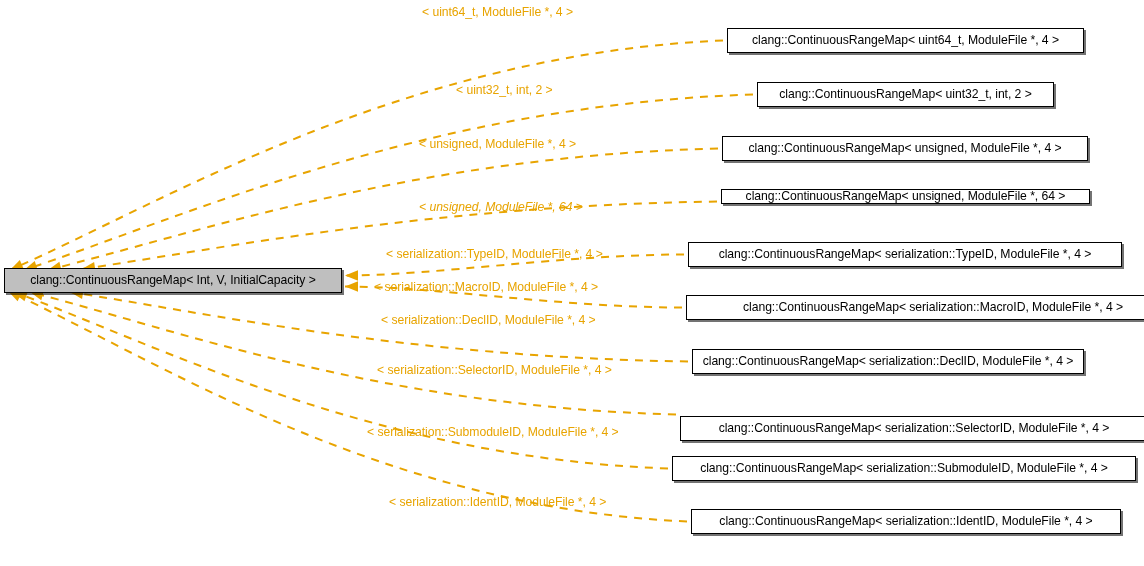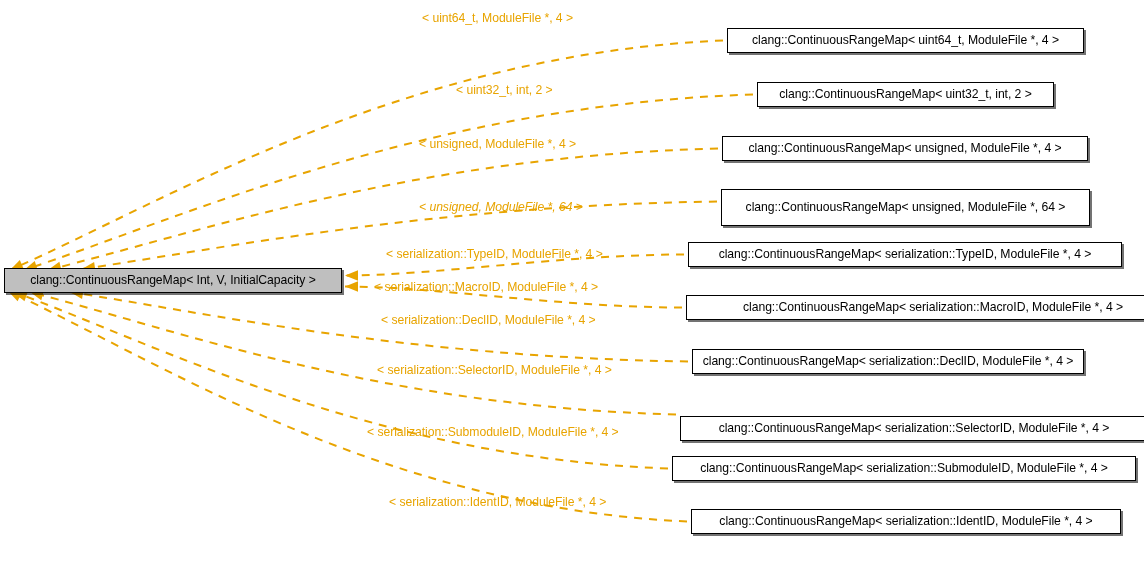--- a/index.html
+++ b/index.html
@@ -92,21 +92,21 @@
       </div>
       <div class="node" style="left: 727px; top: 28px; width: 357px; height: 25px;">
         <span class="label">clang::ContinuousRangeMap&lt; uint64_t, ModuleFile *, 4 &gt;</span>
       </div>
       <div class="node" style="left: 757px; top: 82px; width: 297px; height: 25px;">
         <span class="label">clang::ContinuousRangeMap&lt; uint32_t, int, 2 &gt;</span>
       </div>
       <div class="node" style="left: 722px; top: 136px; width: 366px; height: 25px;">
         <span class="label">clang::ContinuousRangeMap&lt; unsigned, ModuleFile *, 4 &gt;</span>
       </div>
-      <div class="node" style="left: 721px; top: 189px; width: 369px; height: 37px; text-align: center;">
+      <div class="node" style="left: 721px; top: 189px; width: 369px; height: 15px; text-align: center;">
         <span class="label">clang::ContinuousRangeMap&lt; unsigned, ModuleFile *, 64 &gt;</span>
       </div>
       <div class="node" style="left: 688px; top: 242px; width: 434px; height: 25px;">
         <span class="label">clang::ContinuousRangeMap&lt; serialization::TypeID, ModuleFile *, 4 &gt;</span>
       </div>
       <div class="node" style="left: 686px; top: 295px; width: 494px; height: 25px;">
         <span class="label">clang::ContinuousRangeMap&lt; serialization::MacroID, ModuleFile *, 4 &gt;</span>
       </div>
       <div class="node" style="left: 692px; top: 349px; width: 392px; height: 25px;">
         <span class="label">clang::ContinuousRangeMap&lt; serialization::DeclID, ModuleFile *, 4 &gt;</span>
@@ -115,21 +115,21 @@
         <span class="label">clang::ContinuousRangeMap&lt; serialization::SelectorID, ModuleFile *, 4 &gt;</span>
       </div>
       <div class="node" style="left: 672px; top: 456px; width: 464px; height: 25px;">
         <span class="label">clang::ContinuousRangeMap&lt; serialization::SubmoduleID, ModuleFile *, 4 &gt;</span>
       </div>
       <div class="node" style="left: 691px; top: 509px; width: 430px; height: 25px;">
         <span class="label">clang::ContinuousRangeMap&lt; serialization::IdentID, ModuleFile *, 4 &gt;</span>
       </div>
     </div>
   <div id="labels">
-      <div class="edge-label" style="left: 422px; top: 12px;">&lt; uint64_t, ModuleFile *, 4 &gt;</div>
+      <div class="edge-label" style="left: 422px; top: 6px;">&lt; uint64_t, ModuleFile *, 4 &gt;</div>
       <div class="edge-label" style="left: 456px; top: 84px;">&lt; uint32_t, int, 2 &gt;</div>
       <div class="edge-label" style="left: 419px; top: 138px;">&lt; unsigned, ModuleFile *, 4 &gt;</div>
       <div class="edge-label" style="left: 419px; top: 201px; font-style: italic;">&lt; unsigned, ModuleFile *, 64 &gt;</div>
       <div class="edge-label" style="left: 386px; top: 248px;">&lt; serialization::TypeID, ModuleFile *, 4 &gt;</div>
       <div class="edge-label" style="left: 374px; top: 281px;">&lt; serialization::MacroID, ModuleFile *, 4 &gt;</div>
       <div class="edge-label" style="left: 381px; top: 314px; text-align: right;">&lt; serialization::DeclID, ModuleFile *, 4 &gt;</div>
       <div class="edge-label" style="left: 377px; top: 364px;">&lt; serialization::SelectorID, ModuleFile *, 4 &gt;</div>
       <div class="edge-label" style="left: 367px; top: 426px;">&lt; serialization::SubmoduleID, ModuleFile *, 4 &gt;</div>
       <div class="edge-label" style="left: 389px; top: 496px;">&lt; serialization::IdentID, ModuleFile *, 4 &gt;</div>
     </div>

